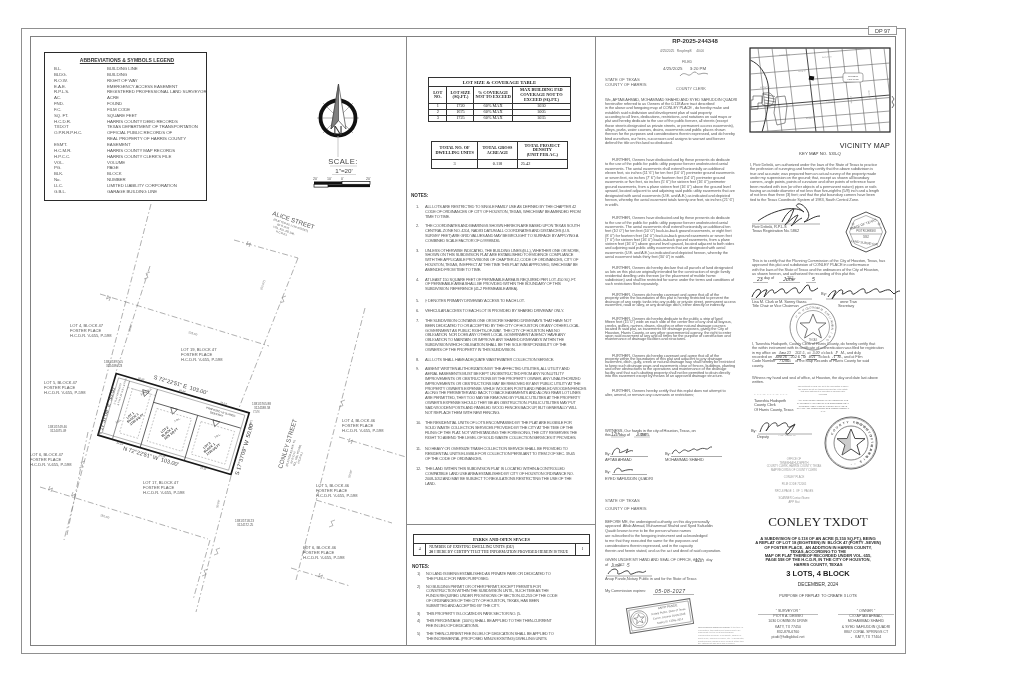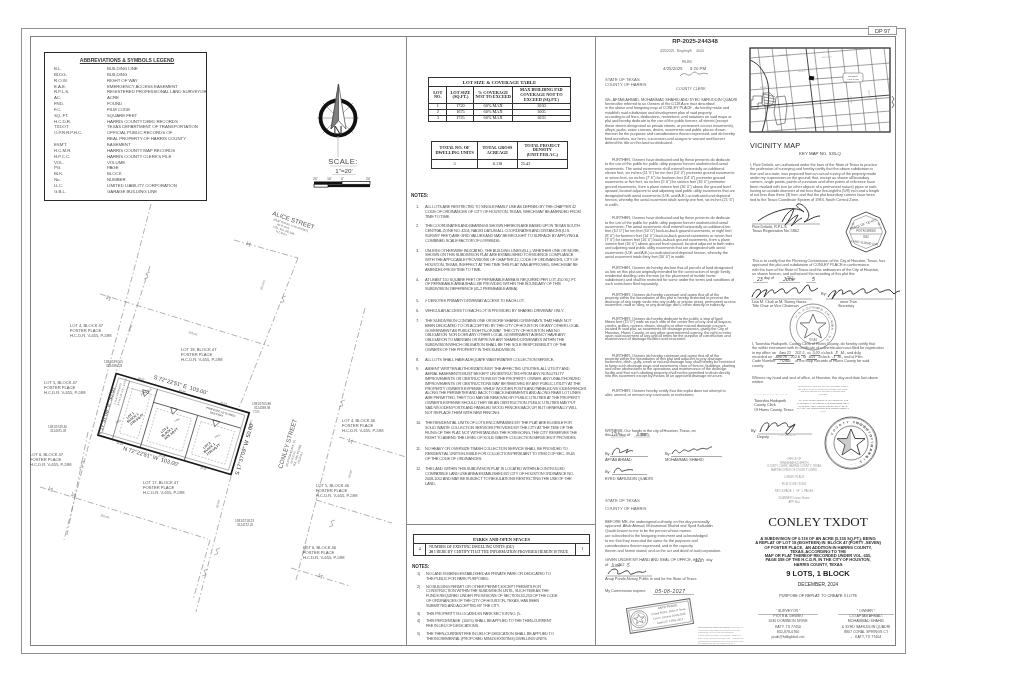--- a/index.html
+++ b/index.html
@@ -534,21 +534,21 @@
 considerations therein expressed, and in the capacity
 therein and herein stated, and as the act and deed of said corporation.</div>
 
 <div class="abs para" style="left:605px;top:558px;line-height:4.6px;">GIVEN UNDER MY HAND AND SEAL OF OFFICE, this&nbsp;&nbsp;&nbsp;&nbsp;&nbsp;&nbsp;&nbsp;&nbsp;day
 of&nbsp;&nbsp;&nbsp;&nbsp;&nbsp;&nbsp;&nbsp;&nbsp;&nbsp;&nbsp;202&nbsp;&nbsp;.</div>
 
 <div class="abs para" style="left:605px;top:577px;">Anup Pande,Notary Public in and for the State of Texas</div>
 
 <div class="abs para" style="left:605px;top:589px;">My Commission expires:</div>
 
-<div class="abs" style="left:750px;top:141px;width:140px;text-align:left;font-size:7.2px;color:#222;letter-spacing:0.2px;">VICINITY MAP</div>
+<div class="abs" style="left:750px;top:141px;width:140px;text-align:right;font-size:7.2px;color:#222;letter-spacing:0.2px;">VICINITY MAP</div>
 <div class="abs" style="left:750px;top:151px;width:140px;text-align:center;font-size:4.4px;color:#444;">KEY MAP NO. 533-Q</div>
 
 <div class="abs para" style="left:750px;top:163px;">I, Piotr Debski, am authorized under the laws of the State of Texas to practice
 the profession of surveying and hereby certify that the above subdivision is
 true and accurate; was prepared from an actual survey of the property made
 under my supervision on the ground; that, except as shown all boundary
 corners, angle points, points of curvature and other points of reference have
 been marked with iron (or other objects of a permanent nature) pipes or rods
 having an outside diameter of not less than five-eighths (5/8) inch and a length
 of not less than three (3) feet; and that the plat boundary corners have been
@@ -615,21 +615,21 @@
 <div class="abs" style="left:748px;top:514px;width:140px;text-align:center;font-family:'Liberation Serif',serif;font-size:13px;color:#222;letter-spacing:0px;">CONLEY TXDOT</div>
 
 <div class="abs" style="left:748px;top:537px;width:140px;text-align:center;font-size:4.2px;line-height:4.3px;color:#333;font-weight:bold;white-space:pre;letter-spacing:-0.1px;">A SUBDIVISION OF 0.118 OF AN ACRE (5,150 SQ.FT.), BEING
 A REPLAT OF LOT 18 (EIGHTEEN) IN  BLOCK 47 (FORTY -SEVEN)
 OF FOSTER PLACE,  AN ADDITION IN HARRIS COUNTY,
 TEXAS, ACCORDING TO THE
 MAP OR PLAT THEREOF RECORDED UNDER VOL. 655,
 PAGE 598 OF THE H.C.D.R, IN THE CITY OF HOUSTON,
 HARRIS COUNTY, TEXAS</div>
 
-<div class="abs" style="left:748px;top:569px;width:140px;text-align:center;font-size:7.5px;font-weight:bold;color:#222;">9 LOTS, 1 BLOCK</div>
+<div class="abs" style="left:748px;top:569px;width:140px;text-align:center;font-size:7.5px;font-weight:bold;color:#222;">3 LOTS, 4 BLOCK</div>
 
 <div class="abs" style="left:748px;top:582px;width:140px;text-align:center;font-size:4.8px;color:#333;">DECEMBER, 2024</div>
 
 <div class="abs" style="left:748px;top:593.5px;width:140px;text-align:center;font-size:3.8px;color:#444;">PURPOSE OF REPLAT: TO CREATE 3 LOTS</div>
 
 <div class="abs" style="left:758px;top:609px;width:60px;text-align:center;font-size:3.6px;line-height:5.2px;color:#555;white-space:pre;">" SURVEYOR "
 PIOTR A. DEBSKI
 1030 DOMINION DRIVE
 KATY, TX 77450
 832-878-6760

